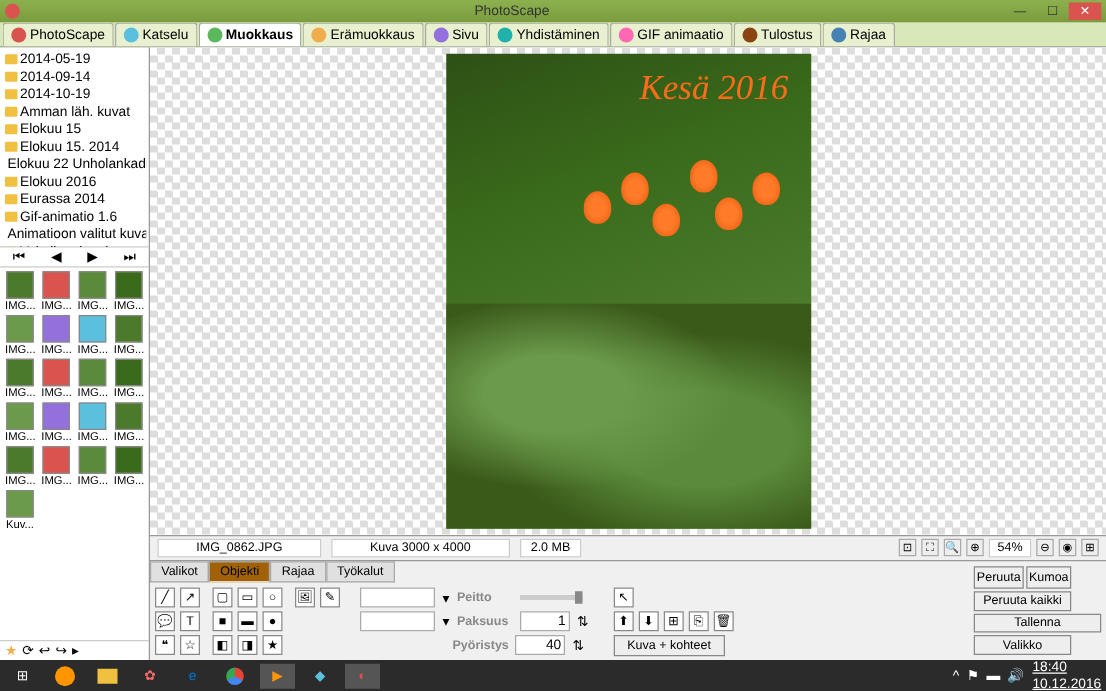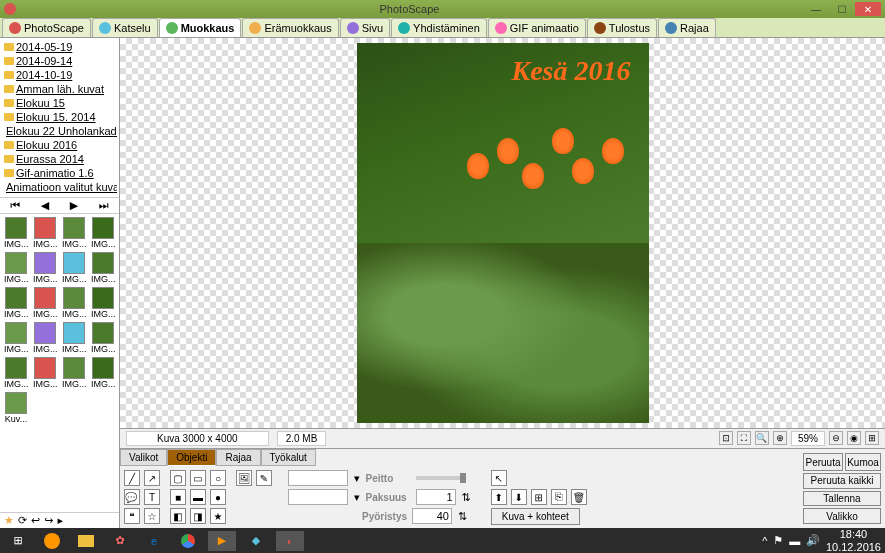--- a/index.html
+++ b/index.html
@@ -9,32 +9,32 @@
 .win-controls { display: flex; gap: 0; }
 .win-btn { width: 26px; height: 14px; display: flex; align-items: center; justify-content: center; font-size: 10px; cursor: pointer; }
 .win-close { background: #d9534f; color: #fff; }
 .tabbar { height: 20px; background: #d8e8b8; display: flex; border-bottom: 1px solid #999; padding-left: 2px; }
 .tab { padding: 2px 6px; border: 1px solid #aaa; border-bottom: none; background: #e8f0d0; margin-right: 1px; display: flex; align-items: center; gap: 3px; cursor: pointer; border-radius: 3px 3px 0 0; }
 .tab.active { background: #fff; font-weight: bold; }
 .tab-icon { width: 12px; height: 12px; border-radius: 50%; display: inline-block; }
 .main { display: flex; height: 490px; }
 .left-panel { width: 120px; background: #fff; border-right: 1px solid #999; display: flex; flex-direction: column; }
 .folder-tree { flex: 0 0 160px; overflow-y: auto; border-bottom: 1px solid #ccc; padding: 2px; }
-.tree-item { padding: 1px 2px; white-space: nowrap; overflow: hidden; cursor: pointer; display: flex; align-items: center; gap: 2px; text-decoration: underline; }
+.tree-item { padding: 1px 2px; white-space: nowrap; overflow: hidden; cursor: pointer; display: flex; align-items: center; gap: 2px; }
 .folder-ic { width: 10px; height: 8px; background: #f0c040; display: inline-block; border-radius: 1px; }
 .tree-nav { height: 16px; display: flex; justify-content: space-around; border-bottom: 1px solid #ccc; align-items: center; }
 .thumbs { flex: 1; overflow-y: auto; padding: 3px; display: grid; grid-template-columns: repeat(4, 1fr); gap: 3px; align-content: start; }
 .thumb { display: flex; flex-direction: column; align-items: center; cursor: pointer; }
 .thumb-img { width: 22px; height: 22px; background: #4a7a2a; border: 1px solid #888; }
 .thumb-lbl { font-size: 9px; overflow: hidden; white-space: nowrap; max-width: 24px; }
 .bottom-icons { height: 16px; display: flex; gap: 4px; padding: 0 4px; align-items: center; border-top: 1px solid #ccc; }
 .canvas-area { flex: 1; display: flex; flex-direction: column; background: #fff; }
 .canvas { flex: 1; background: repeating-conic-gradient(#ddd 0 25%, #fff 0 50%) 0 0/12px 12px; display: flex; align-items: center; justify-content: center; position: relative; }
 .photo { width: 292px; height: 380px; background: linear-gradient(160deg, #2d5016 0%, #3a6b1a 30%, #4a7a2a 60%, #5a8a3a 100%); position: relative; overflow: hidden; }
-.photo-text { position: absolute; top: 12px; right: 18px; font-family: 'Brush Script MT', cursive; font-size: 28px; font-style: italic; color: #ff6b1a; font-weight: bold; }
+.photo-text { position: absolute; top: 12px; right: 18px; font-family: 'Brush Script MT', cursive; font-size: 28px; font-style: italic; color: #ff6b1a; font-weight: normal; }
 .tulip { position: absolute; width: 22px; height: 26px; background: radial-gradient(ellipse at center, #ff7b2a 40%, #e85a0a 100%); border-radius: 50% 50% 45% 45%; }
 .leaf-mass { position: absolute; bottom: 0; left: 0; right: 0; height: 180px; background: radial-gradient(ellipse at 30% 40%, #6b9a4a 20%, transparent 50%), radial-gradient(ellipse at 70% 60%, #5a8a3a 25%, transparent 55%), #3a5a1a; }
 .statusbar { height: 20px; background: #f0f0f0; border-top: 1px solid #999; display: flex; align-items: center; padding: 0 6px; gap: 8px; }
 .status-cell { border: 1px solid #ccc; padding: 1px 30px; background: #fff; font-size: 10px; }
 .status-tools { display: flex; gap: 4px; margin-left: auto; }
 .tool-ic { width: 14px; height: 14px; border: 1px solid #aaa; background: #eee; cursor: pointer; display: flex; align-items: center; justify-content: center; font-size: 9px; }
 .bottom-panel { height: 80px; background: #f0f0f0; border-top: 1px solid #999; display: flex; }
 .tool-tabs { display: flex; }
 .tool-tab { padding: 2px 8px; border: 1px solid #aaa; background: #e0e0e0; cursor: pointer; font-size: 10px; }
 .tool-tab.active { background: #a16207; border-bottom-color: #fff; }
@@ -47,21 +47,21 @@
 .prop-input { width: 40px; height: 16px; border: 1px solid #aaa; text-align: right; padding-right: 2px; }
 .slider { width: 50px; height: 4px; background: #ccc; position: relative; }
 .slider-thumb { position: absolute; right: 0; top: -3px; width: 6px; height: 10px; background: #888; }
 .right-btns { margin-left: auto; display: flex; flex-direction: column; gap: 2px; padding: 4px; }
 .act-btn { width: 60px; height: 18px; border: 1px solid #888; background: #eee; cursor: pointer; font-size: 10px; }
 .act-row { display: flex; gap: 2px; }
 .taskbar { position: absolute; bottom: 0; left: 0; right: 0; height: 25px; background: #2b2b2b; display: flex; align-items: center; padding: 0 4px; gap: 6px; }
 .task-ic { width: 28px; height: 20px; display: flex; align-items: center; justify-content: center; cursor: pointer; }
 .task-ic.active { background: #555; }
 .tray { margin-left: auto; display: flex; align-items: center; gap: 6px; color: #fff; font-size: 9px; }
-.clock { text-align: center; line-height: 1.1; }
+.clock { text-align: left; line-height: 1.1; text-decoration: underline; }
 .color-dropdown { width: 60px; height: 16px; border: 1px solid #aaa; background: #fff; }
 .kv-btn { padding: 2px 10px; border: 1px solid #888; background: #eee; cursor: pointer; font-size: 10px; }
 </style>
 </head>
 <body>
 
 <div class="titlebar">
   <span style="width:12px;height:12px;background:#d9534f;border-radius:50%"></span>
   <span class="titlebar-title">PhotoScape</span>
   <div class="win-controls">
@@ -270,28 +270,29 @@
         <div class="tulip" style="top:110px;left:110px"></div>
         <div class="tulip" style="top:95px;left:140px"></div>
         <div class="tulip" style="top:120px;left:165px"></div>
         <div class="tulip" style="top:85px;left:195px"></div>
         <div class="tulip" style="top:115px;left:215px"></div>
         <div class="tulip" style="top:95px;left:245px"></div>
         <div class="leaf-mass"></div>
       </div>
     </div>
     <div class="statusbar">
+      <span class="status-cell">IMG_0862.JPG</span>
       <span class="status-cell">Kuva 3000 x 4000</span>
       <span class="status-cell" style="padding:1px 8px">2.0 MB</span>
       <div class="status-tools">
         <span class="tool-ic">⊡</span>
         <span class="tool-ic">⛶</span>
         <span class="tool-ic">🔍</span>
         <span class="tool-ic">⊕</span>
-        <span class="status-cell" style="padding:1px 6px">59%</span>
+        <span class="status-cell" style="padding:1px 6px">54%</span>
         <span class="tool-ic">⊖</span>
         <span class="tool-ic">◉</span>
         <span class="tool-ic">⊞</span>
       </div>
     </div>
 
     <div class="bottom-panel">
       <div style="display:flex;flex-direction:column;flex:1">
         <div class="tool-tabs" id="tool-tabs">
             <div class="tool-tab">Valikot</div>
@@ -376,21 +377,21 @@
             </div>
           </div>
         </div>
       </div>
       <div class="right-btns">
         <div class="act-row">
           <button class="act-btn" style="width:40px">Peruuta</button>
           <button class="act-btn" style="width:36px">Kumoa</button>
         </div>
         <button class="act-btn" style="width:78px">Peruuta kaikki</button>
-        <button class="act-btn" style="width:78px">Tallenna</button>
+        <button class="act-btn" style="width:102px">Tallenna</button>
         <button class="act-btn" style="width:78px">Valikko</button>
       </div>
     </div>
   </div>
 </div>
 
 <div class="taskbar">
   <div class="task-ic">
       <span style="color:#fff">⊞</span>
     </div>

